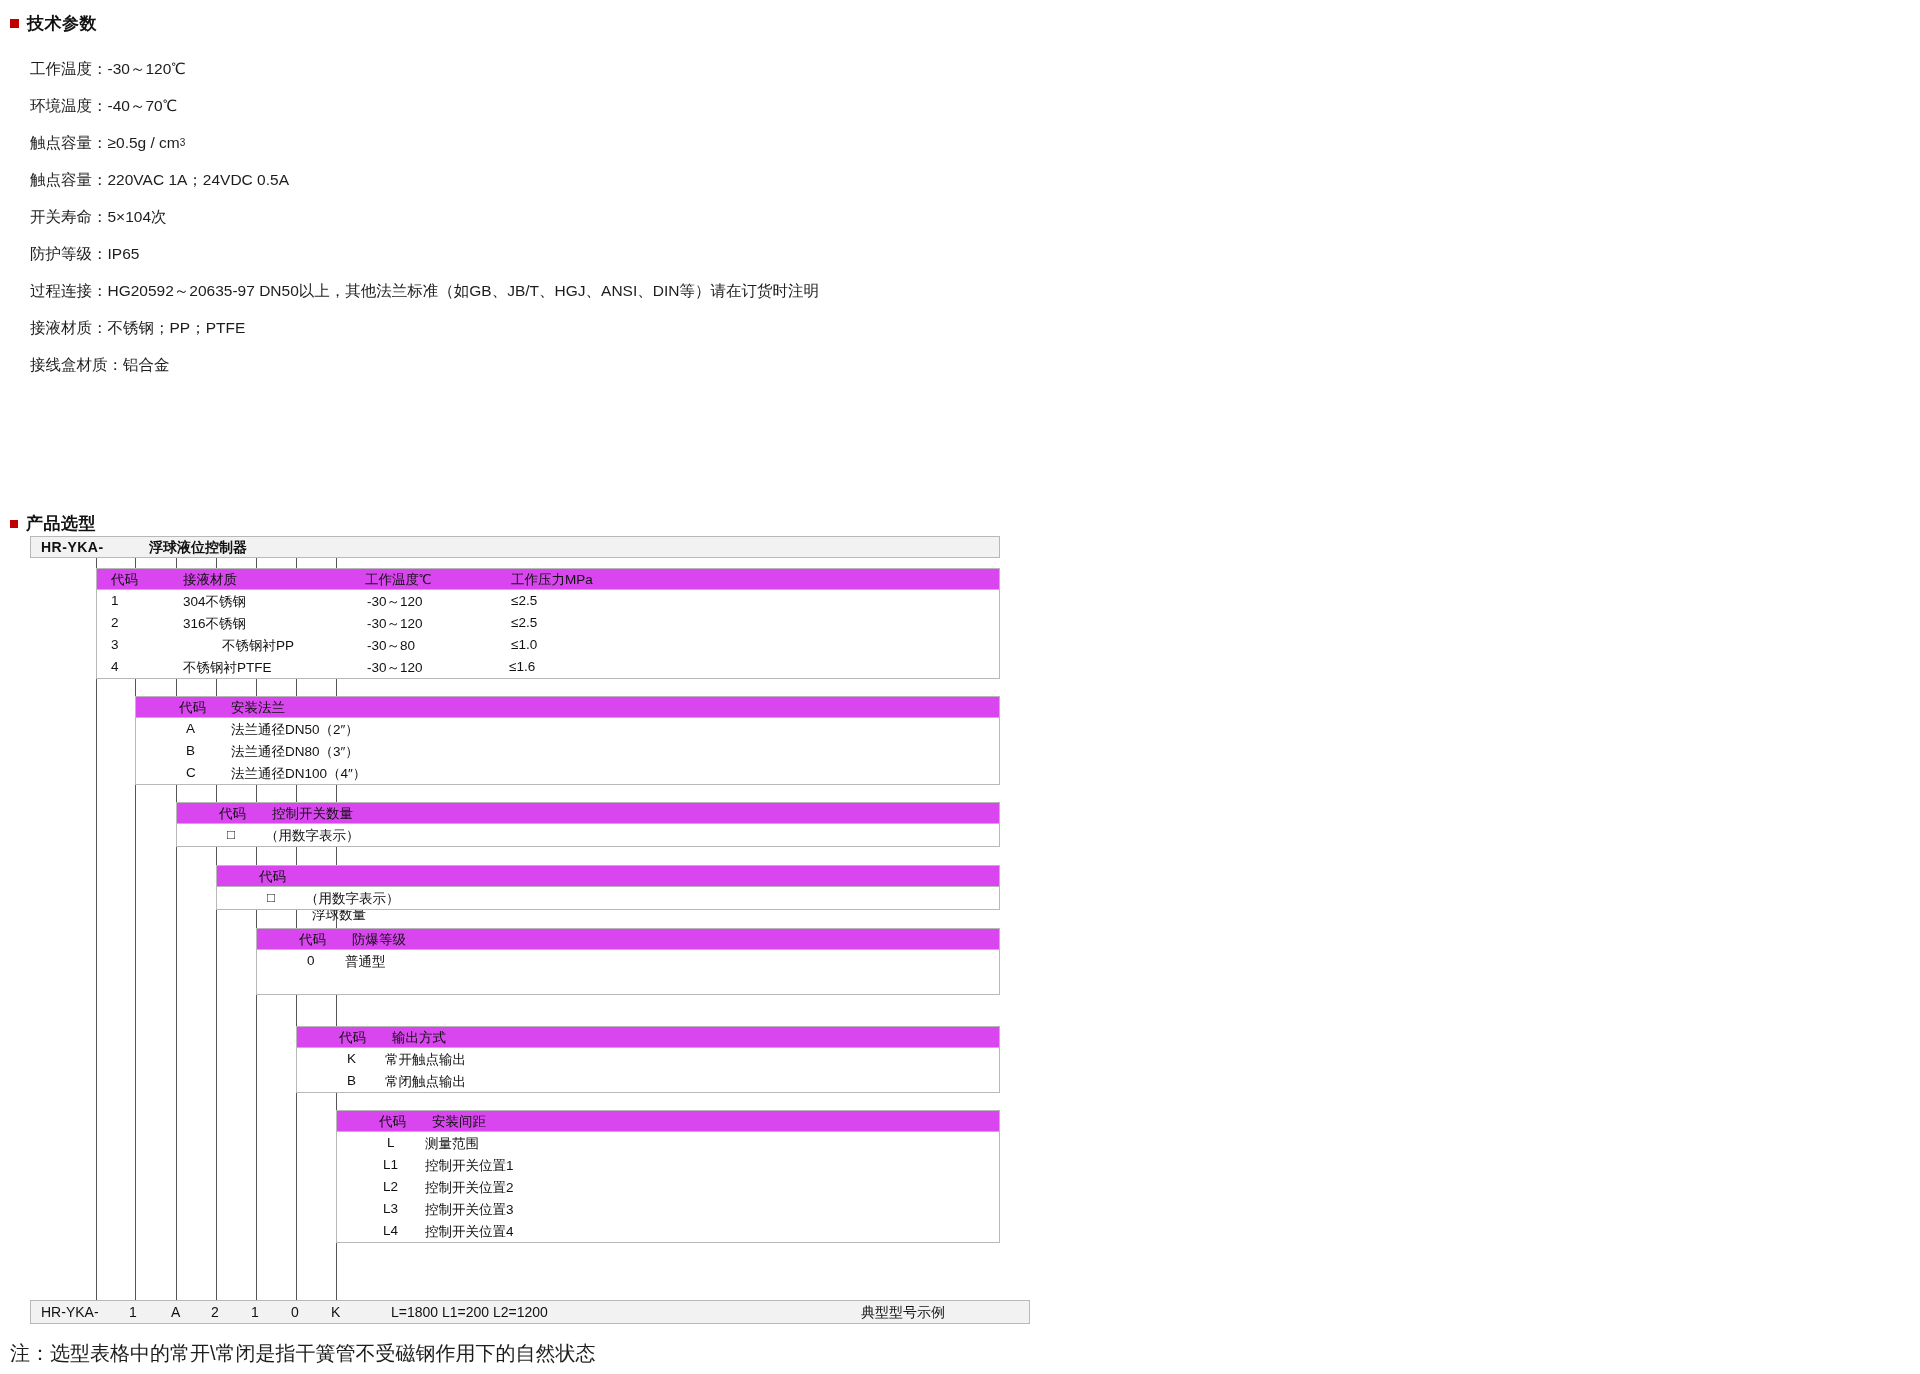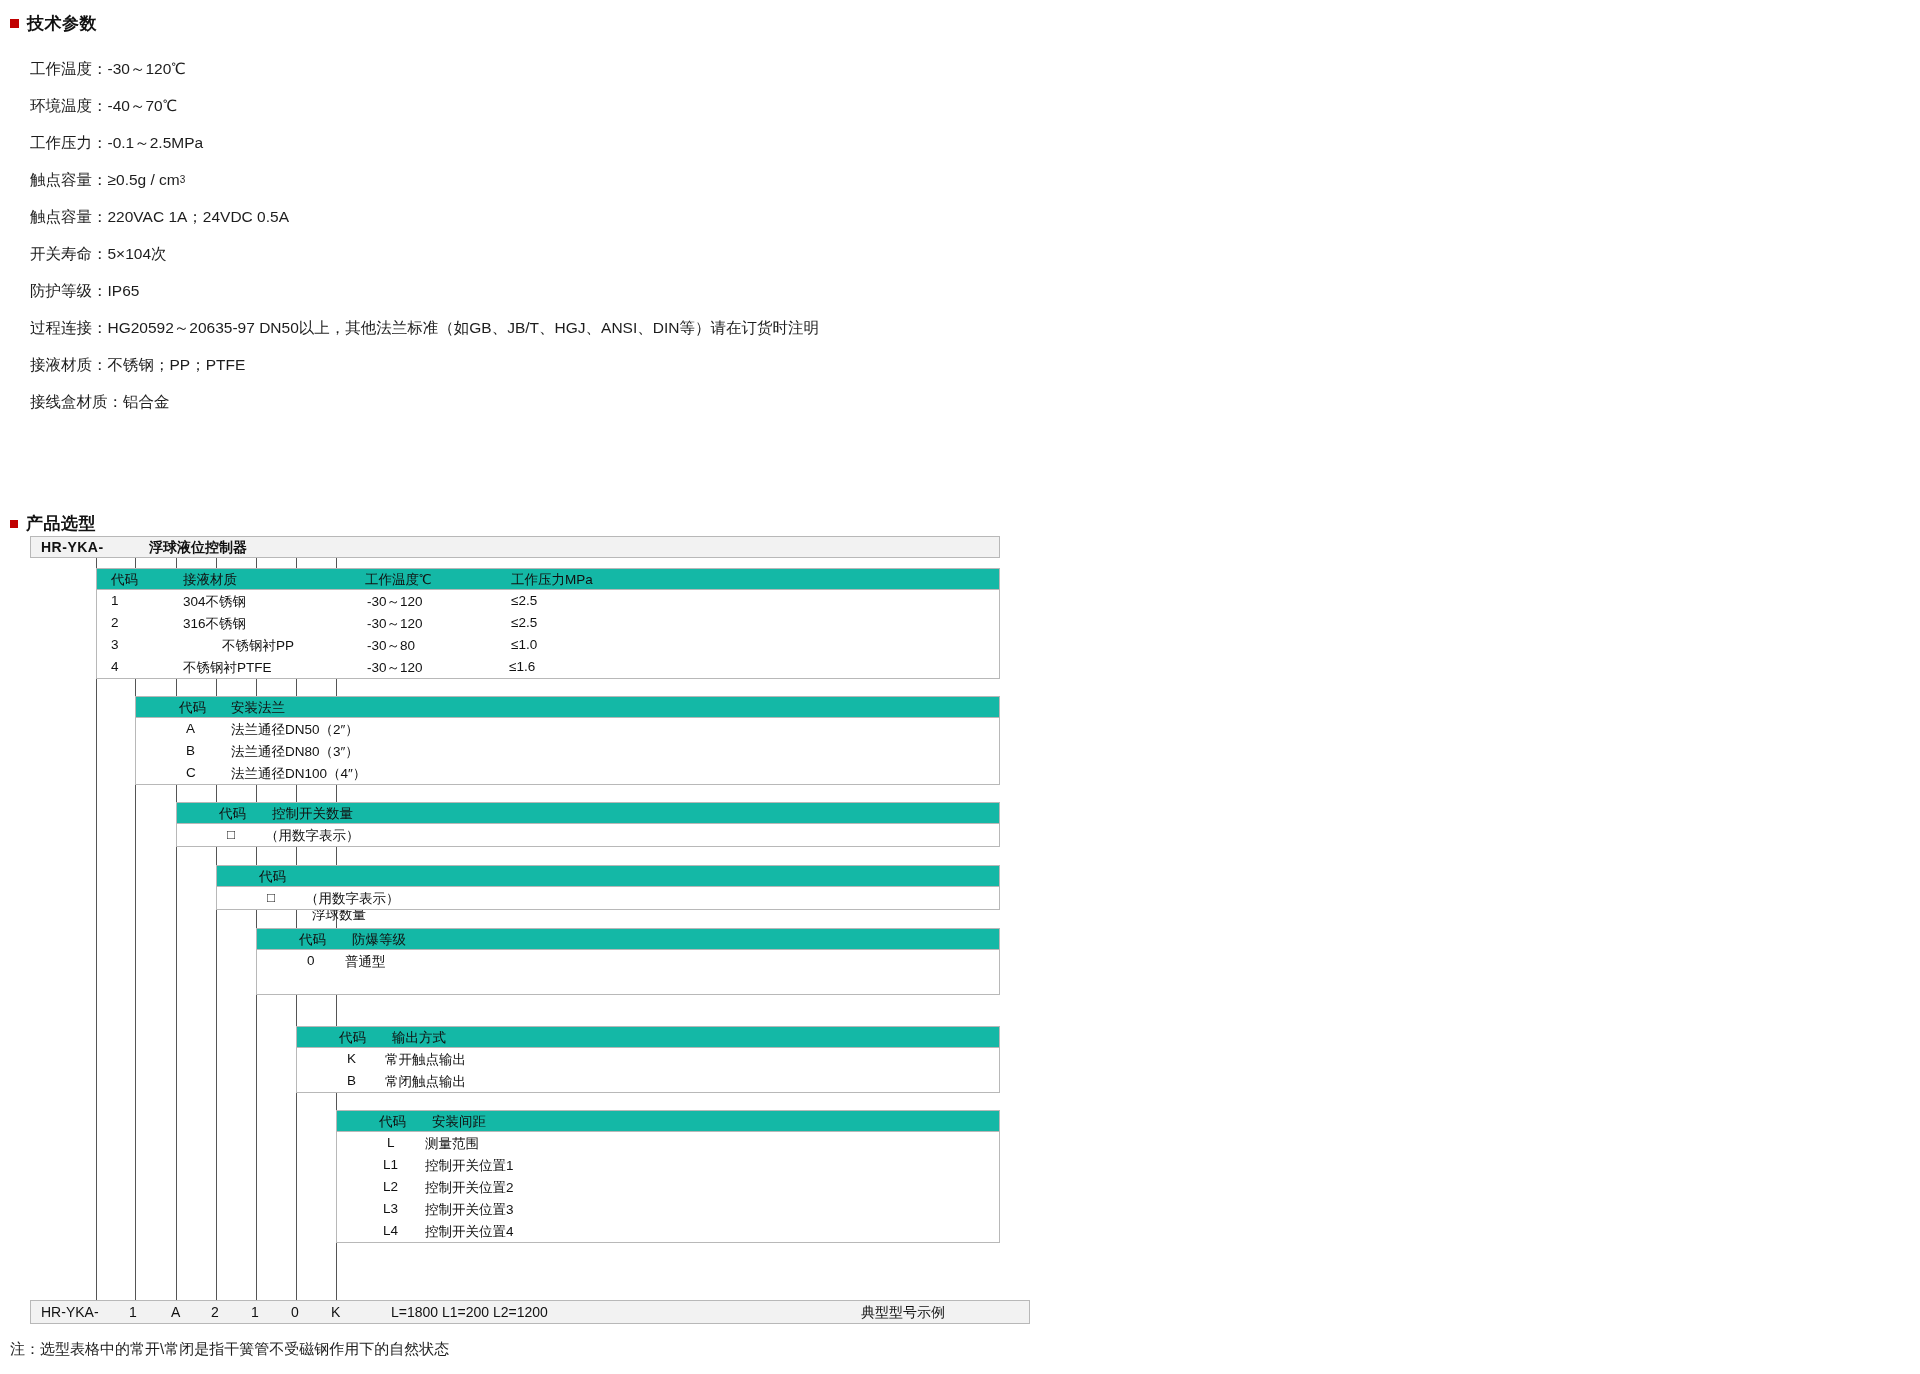--- a/index.html
+++ b/index.html
@@ -83,21 +83,21 @@
     box-sizing: border-box;
   }
   .toprow .t1 { position: absolute; left: 10px; top: 2px; font-size: 14px; font-weight: bold; letter-spacing: .5px; }
   .toprow .t2 { position: absolute; left: 118px; top: 2px; font-size: 14px; font-weight: bold; }
 
   .grp { position: absolute; }
   .grp .hdr {
     position: absolute;
     top: 0; left: 0;
     height: 21px;
-    background: #14b8a6;
+    background: #d946ef;
     border: 1px solid #b8b8b8;
     border-bottom: none;
     box-sizing: border-box;
   }
   .grp .body {
     position: absolute;
     left: 0;
     background: #ffffff;
     border: 1px solid #b8b8b8;
     box-sizing: border-box;
@@ -119,21 +119,21 @@
     background: #f2f2f2;
     border: 1px solid #b8b8b8;
     box-sizing: border-box;
   }
   .example span { position: absolute; top: 3px; font-size: 14px; }
 
   .note {
     position: absolute;
     left: 10px;
     top: 1340px;
-    font-size: 15px;
+    font-size: 20px;
     color: #1d1d1d;
   }
 
   
   .topline {
     position: absolute;
     left: 0; top: 0; width: 1920px; height: 3px;
     background: #ffffff;
   }
 </style>
@@ -147,23 +147,20 @@
     <span class="sq"></span>
     <span>技术参数</span>
   </div>
 
   <div class="spec-list">
     <div class="spec-item">
         <span>工作温度：-30～120℃</span>
       </div>
     <div class="spec-item">
         <span>环境温度：-40～70℃</span>
-      </div>
-    <div class="spec-item">
-        <span>工作压力：-0.1～2.5MPa</span>
       </div>
     <div class="spec-item">
         <span>触点容量：≥0.5g / cm</span>
         <sup>3</sup>
       </div>
     <div class="spec-item">
         <span>触点容量：220VAC 1A；24VDC 0.5A</span>
       </div>
     <div class="spec-item">
         <span>开关寿命：5×104次</span>

